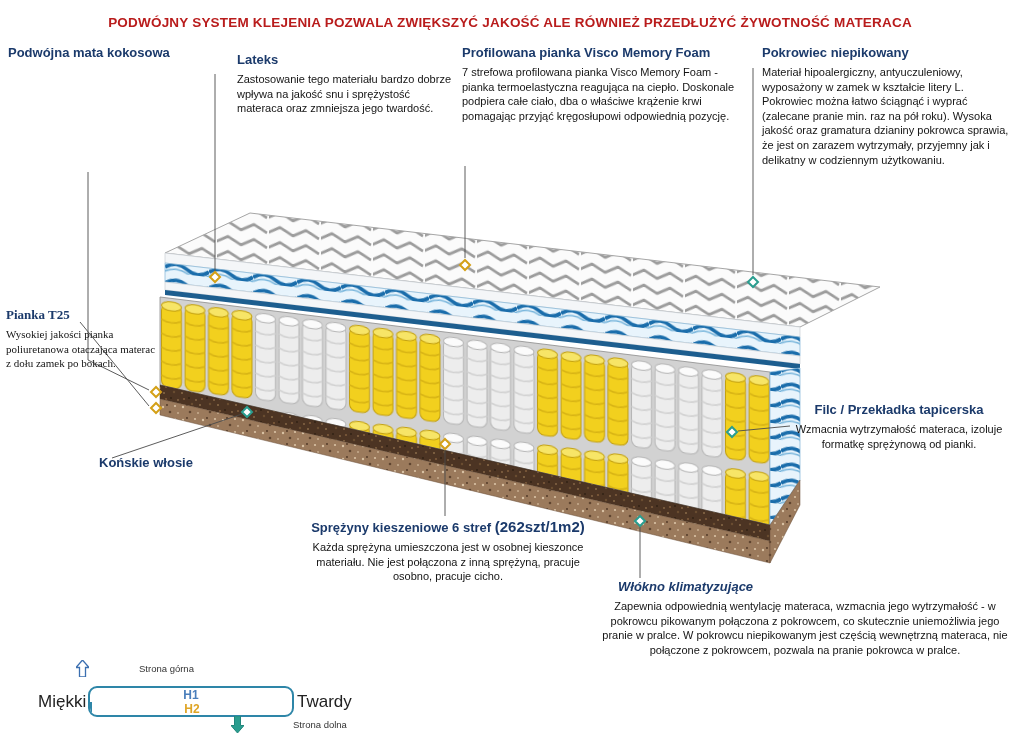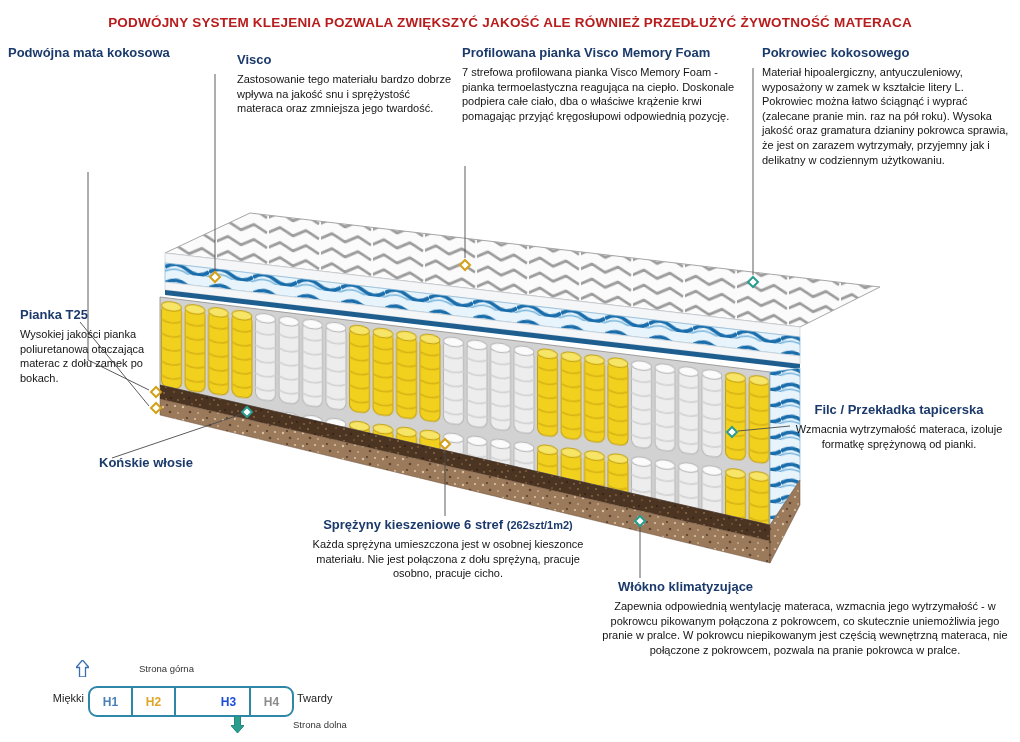--- a/index.html
+++ b/index.html
@@ -10,27 +10,27 @@
   }
   .banner{
     position:absolute;top:5px;left:0;width:100%;text-align:center;
     font-weight:700;font-size:13.5px;letter-spacing:.2px;color:#b91c1c;margin-top:10px;
   }
   svg.illu{position:absolute;left:0;top:0;z-index:1;}
   .ann{position:absolute;z-index:3;}
   .ann h3{margin:0 0 4px 0;font-size:13px;line-height:1.15;color:#1b3a6b;}
   .ann p{margin:0;font-size:11px;line-height:1.33;color:#141414;}
   .center{text-align:center;}
-  .suffix{font-size:11px;text-align:right;}
-  .pad-head h3{text-align:left;padding-left:20px;}
-  .scale-label{position:absolute;font-size:11px;color:#222;z-index:3;}
+  .suffix{font-size:15px;text-align:right;}
+  .pad-head h3{text-align:left;padding-left:20px;font-style:italic;}
+  .scale-label{position:absolute;font-size:17px;color:#222;z-index:3;}
   .scale-small{position:absolute;font-size:9.5px;color:#333;z-index:3;margin-left:44px;}
   .scale-box{
     position:absolute;left:88px;top:686px;width:202px;height:27px;z-index:3;
-    display:flex;border:2px solid #2e86a8;border-radius:9px;overflow:hidden;background:#fff;
+    display:flex;border:2px solid #2e86a8;border-radius:9px;overflow:hidden;background:#fff;flex-direction:column;
   }
   .scale-cell{
     flex:1;display:flex;align-items:center;justify-content:center;
     font-weight:700;font-size:12px;
   }
   .scale-cell + .scale-cell{border-left:2px solid #2e86a8;}
   .arrow{position:absolute;z-index:3;}
 </style>
 </head>
 <body>
@@ -123,49 +123,49 @@
     <path d="M0,-5 L5,0 L0,5 L-5,0 Z" transform="translate(732,432)" stroke="#2a9d8f"></path>
     <path d="M0,-5 L5,0 L0,5 L-5,0 Z" transform="translate(640,521)" stroke="#2a9d8f"></path>
   </g>
 </svg>
 
 <div class="ann" style="left:8px;top:46px;width:170px;">
   <h3>Podwójna mata kokosowa</h3>
 </div>
 
 <div class="ann" style="left:237px;top:53px;width:215px;">
-  <h3>Visco</h3>
+  <h3>Lateks</h3>
   <p>Zastosowanie tego materiału bardzo dobrze wpływa na jakość snu i sprężystość materaca oraz zmniejsza jego twardość.</p>
 </div>
 
 <div class="ann" style="left:462px;top:46px;width:280px;">
   <h3>Profilowana pianka Visco Memory Foam</h3>
   <p>7 strefowa profilowana pianka Visco Memory Foam - pianka termoelastyczna reagująca na ciepło. Doskonale podpiera całe ciało, dba o właściwe krążenie krwi pomagając przyjąć kręgosłupowi odpowiednią pozycję.</p>
 </div>
 
 <div class="ann" style="left:762px;top:46px;width:252px;">
-  <h3>Pokrowiec kokosowego</h3>
+  <h3>Pokrowiec niepikowany</h3>
   <p>Materiał hipoalergiczny, antyuczuleniowy, wyposażony w zamek w kształcie litery L. Pokrowiec można łatwo ściągnąć i wyprać (zalecane pranie min. raz na pół roku). Wysoka jakość oraz gramatura dzianiny pokrowca sprawia, że jest on zarazem wytrzymały, przyjemny jak i delikatny w codziennym użytkowaniu.</p>
 </div>
 
-<div class="ann" style="left:20px;top:308px;width:152px;">
+<div class="ann" style="left:6px;top:308px;width:152px;font-family:Liberation Serif, serif;">
   <h3>Pianka T25</h3>
   <p>Wysokiej jakości pianka poliuretanowa otaczająca materac z dołu zamek po bokach.</p>
 </div>
 
 <div class="ann center" style="left:2px;top:456px;width:288px;">
   <h3>Końskie włosie</h3>
 </div>
 
 <div class="ann center" style="left:298px;top:518px;width:300px;">
   <h3>
     <span>Sprężyny kieszeniowe 6 stref</span>
     <span class="suffix">(262szt/1m2)</span>
   </h3>
-  <p>Każda sprężyna umieszczona jest w osobnej kieszonce materiału. Nie jest połączona z dołu sprężyną, pracuje osobno, pracuje cicho.</p>
+  <p>Każda sprężyna umieszczona jest w osobnej kieszonce materiału. Nie jest połączona z inną sprężyną, pracuje osobno, pracuje cicho.</p>
 </div>
 
 <div class="ann center" style="left:788px;top:403px;width:222px;">
   <h3>Filc / Przekładka tapicerska</h3>
   <p>Wzmacnia wytrzymałość materaca, izoluje formatkę sprężynową od pianki.</p>
 </div>
 
 <div class="ann center pad-head" style="left:598px;top:580px;width:414px;">
   <h3>Włókno klimatyzujące</h3>
   <p>Zapewnia odpowiednią wentylację materaca, wzmacnia jego wytrzymałość - w pokrowcu pikowanym połączona z pokrowcem, co skutecznie uniemożliwia jego pranie w pralce. W pokrowcu niepikowanym jest częścią wewnętrzną materaca, nie połączone z pokrowcem, pozwala na pranie pokrowca w pralce.</p>

